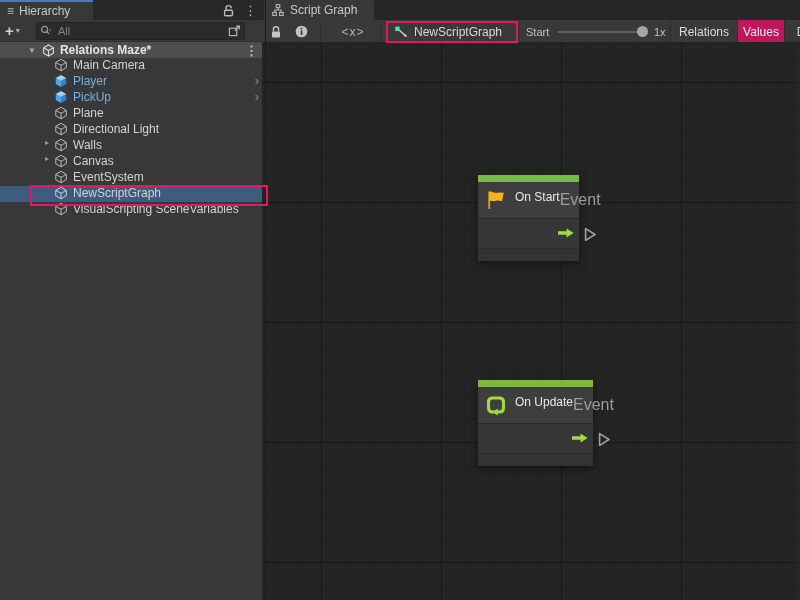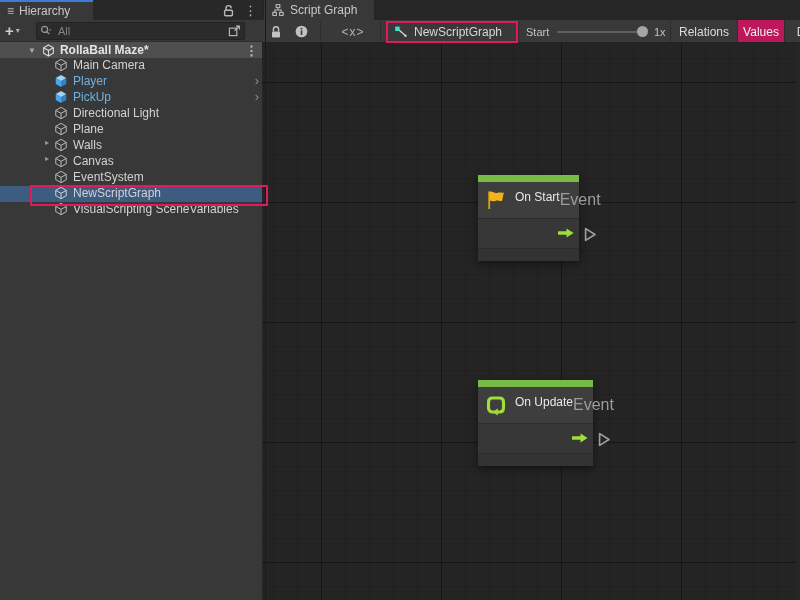--- a/index.html
+++ b/index.html
@@ -146,21 +146,21 @@
   </div>
 
   <div class="scene-row">
     <span class="tri">▼</span>
     <span class="ulogo">
       <svg width="13" height="13" viewBox="0 0 16 16">
           <path d="M8 1.2 L14 4.7 V11.3 L8 14.8 L2 11.3 V4.7 Z" fill="none" stroke="#dcdcdc" stroke-width="1.3"></path>
           <path d="M2 4.7 L8 8.1 L14 4.7 M8 8.1 V14.8" fill="none" stroke="#dcdcdc" stroke-width="1.3"></path>
         </svg>
     </span>
-    <span class="sname">RollaBall Maze*</span>
+    <span class="sname">Relations Maze*</span>
     <span class="kebab">⋮</span>
   </div>
 
   <div class="rows">
 
     <div class="hrow">
       <span class="slot"></span>
       <span class="oicon">
         <svg width="14" height="14" viewBox="0 0 16 16">
             <path d="M8 1.5 L14 5 V11 L8 14.5 L2 11 V5 Z" fill="none" stroke="#bdbdbd" stroke-width="1.1"></path>
@@ -197,32 +197,32 @@
     </div>
 
     <div class="hrow">
       <span class="slot"></span>
       <span class="oicon">
         <svg width="14" height="14" viewBox="0 0 16 16">
             <path d="M8 1.5 L14 5 V11 L8 14.5 L2 11 V5 Z" fill="none" stroke="#bdbdbd" stroke-width="1.1"></path>
             <path d="M2 5 L8 8.4 L14 5 M8 8.4 V14.5" fill="none" stroke="#bdbdbd" stroke-width="1.1"></path>
           </svg>
       </span>
+      <span>Plane</span>
+    </div>
+
+    <div class="hrow">
+      <span class="slot"></span>
+      <span class="oicon">
+        <svg width="14" height="14" viewBox="0 0 16 16">
+            <path d="M8 1.5 L14 5 V11 L8 14.5 L2 11 V5 Z" fill="none" stroke="#bdbdbd" stroke-width="1.1"></path>
+            <path d="M2 5 L8 8.4 L14 5 M8 8.4 V14.5" fill="none" stroke="#bdbdbd" stroke-width="1.1"></path>
+          </svg>
+      </span>
       <span>Directional Light</span>
-    </div>
-
-    <div class="hrow">
-      <span class="slot"></span>
-      <span class="oicon">
-        <svg width="14" height="14" viewBox="0 0 16 16">
-            <path d="M8 1.5 L14 5 V11 L8 14.5 L2 11 V5 Z" fill="none" stroke="#bdbdbd" stroke-width="1.1"></path>
-            <path d="M2 5 L8 8.4 L14 5 M8 8.4 V14.5" fill="none" stroke="#bdbdbd" stroke-width="1.1"></path>
-          </svg>
-      </span>
-      <span>Plane</span>
     </div>
 
     <div class="hrow">
       <span class="slot">▸</span>
       <span class="oicon">
         <svg width="14" height="14" viewBox="0 0 16 16">
             <path d="M8 1.5 L14 5 V11 L8 14.5 L2 11 V5 Z" fill="none" stroke="#bdbdbd" stroke-width="1.1"></path>
             <path d="M2 5 L8 8.4 L14 5 M8 8.4 V14.5" fill="none" stroke="#bdbdbd" stroke-width="1.1"></path>
           </svg>
       </span>

